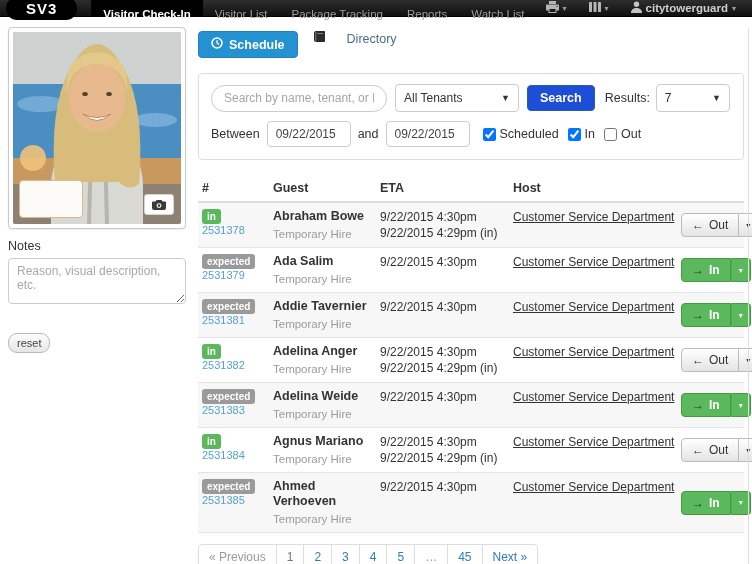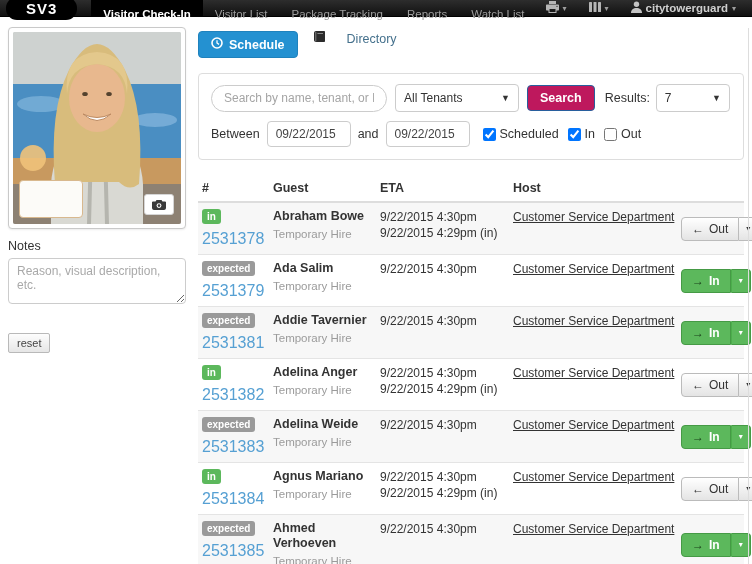--- a/index.html
+++ b/index.html
@@ -55,21 +55,21 @@
   }
   .notes-label { margin-top: 10px; font-size: 12.5px; color: #333; }
   .notes-area {
     margin-top: 5px; width: 178px; height: 46px; border: 1px solid #ccc; border-radius: 4px;
     padding: 5px 8px; font-family: "Liberation Sans", sans-serif; font-size: 12px; color: #555;
     resize: both;
   }
   .notes-area::placeholder { color: #a9a9a9; }
   .reset-btn {
     margin-top: 26px; font-family: "Liberation Sans", sans-serif; font-size: 11px; color: #444;
-    padding: 3px 8px; border: 1px solid #b9b9b9; border-radius: 2px;
+    padding: 3px 8px; border: 1px solid #b9b9b9; border-radius: 9px;
     background: linear-gradient(#fdfdfd, #e6e6e6); cursor: pointer;
   }
   
   .main-col { flex: 1; margin-left: 12px; min-width: 0; }
   .tabs-row { display: flex; align-items: flex-start; gap: 16px; margin-top: 4px; }
   .schedule-btn {
     display: inline-flex; align-items: center; gap: 6px;
     background: #2491d1; border: 1px solid #1f82bd; color: #fff;
     font-weight: bold; font-size: 12.5px; padding: 5px 12px; border-radius: 4px; cursor: pointer;
   }
@@ -88,21 +88,21 @@
   .search-input::placeholder { color: #a5a5a5; }
   .sel {
     height: 28px; border: 1px solid #ccc; border-radius: 4px; background: #fff;
     display: inline-flex; align-items: center; justify-content: space-between;
     padding: 0 8px; font-size: 12px; color: #333; cursor: pointer;
   }
   .sel .sel-caret { color: #333; font-size: 9px; margin-left: 8px; }
   .tenant-sel { width: 124px; margin-left: 8px; }
   .results-sel { width: 74px; margin-left: 6px; }
   .search-btn {
-    margin-left: 8px; background: #be185d; border: 1px solid #285f9d; color: #fff;
+    margin-left: 8px; background: #1d4ed8; border: 1px solid #285f9d; color: #fff;
     font-weight: bold; font-size: 12.5px; padding: 5px 12px; border-radius: 4px; cursor: pointer;
     font-family: "Liberation Sans", sans-serif;
   }
   .f-label { font-size: 12.5px; color: #333; margin-left: 10px; }
   .f-label:first-child { margin-left: 0; }
   .date-input {
     width: 84px; height: 26px; border: 1px solid #ccc; border-radius: 4px; margin-left: 7px;
     padding: 0 8px; font-family: "Liberation Sans", sans-serif; font-size: 12px; color: #444; outline: none;
   }
   .and-label { margin: 0 0 0 7px; font-size: 12.5px; }
@@ -111,21 +111,21 @@
   .cb input { width: 13px; height: 13px; cursor: pointer; }
   
   .vtable { margin-top: 15px; }
   .thead, .trow { display: grid; grid-template-columns: 67px 103px 129px 164px 1fr; column-gap: 4px; }
   .thead { font-weight: bold; font-size: 12.5px; padding: 6px 4px; border-bottom: 2px solid #ddd; }
   .trow { padding: 6px 4px; border-bottom: 1px solid #e4e4e4; align-items: start; }
   .trow.striped { background: #f7f7f7; }
   .badge { display: inline-block; padding: 2px 5px; font-size: 10px; font-weight: bold; color: #fff; border-radius: 3px; line-height: 1.1; }
   .b-in { background: #5cb85c; }
   .b-expected { background: #9a9a9a; }
-  .rid { display: block; margin-top: 6px; font-size: 16px; color: #56a0d3; text-decoration: none; cursor: pointer; }
+  .rid { display: block; margin-top: 0; font-size: 11px; color: #56a0d3; text-decoration: none; cursor: pointer; }
   .g-name { font-weight: bold; font-size: 12.5px; line-height: 15px; }
   .g-type { color: #9b9b9b; font-size: 11.5px; margin-top: 3px; line-height: 14px; }
   .eta-cell { font-size: 12px; line-height: 16px; color: #333; }
   .host-cell { font-size: 12px; color: #333; padding-top: 1px; text-decoration: underline; }
   .action-cell { justify-self: end; align-self: center; padding-right: 2px; }
   .split-btn { display: inline-flex; }
   .sb-main {
     display: inline-flex; align-items: center; gap: 5px; padding: 4px 10px; font-size: 12px;
     border: 1px solid #bbb; border-radius: 4px 0 0 4px; background: linear-gradient(#fff, #e4e4e4);
     color: #333; cursor: pointer; line-height: 14px;

